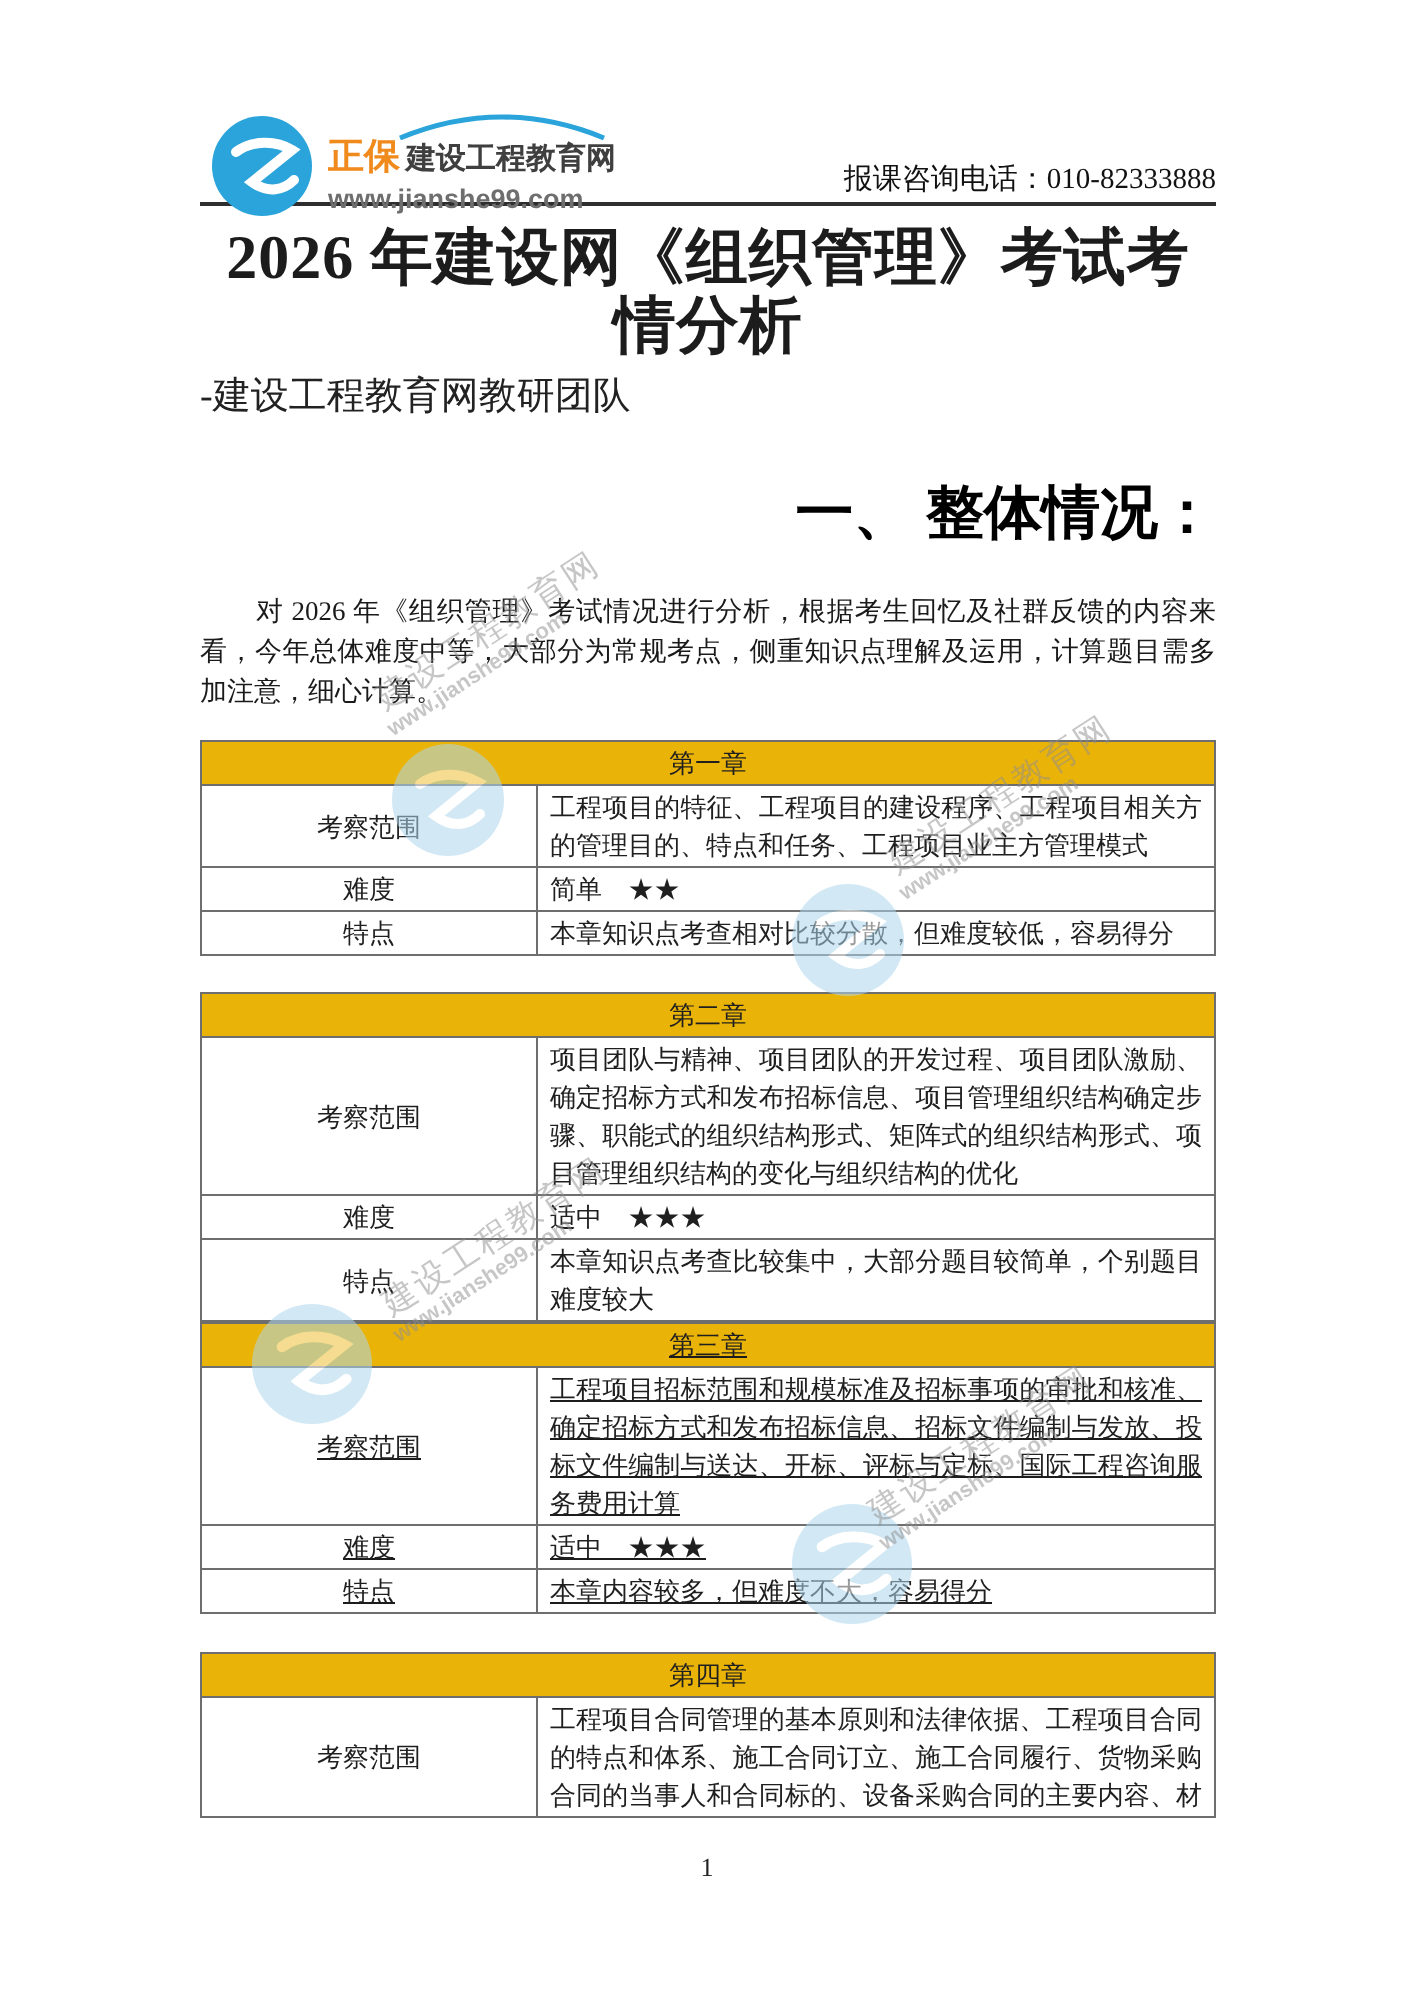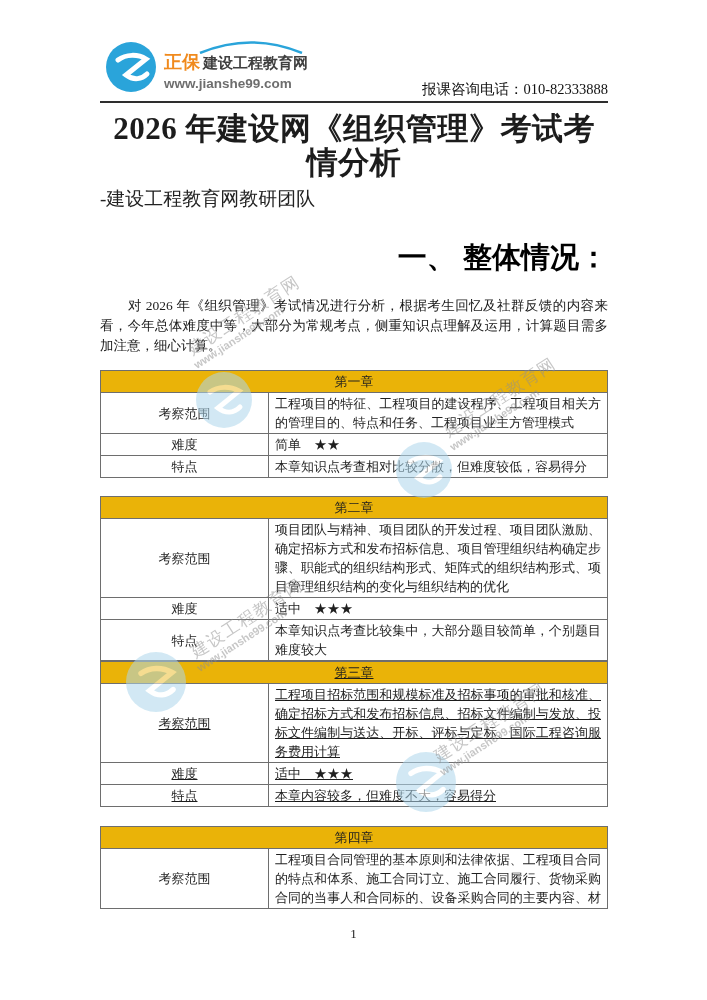--- a/index.html
+++ b/index.html
@@ -6,21 +6,21 @@
   html,body { background:#e9e9e9; }
   .page {
     position:relative; width:707px; height:1000px; margin:0 auto;
     background:#ffffff; overflow:hidden;
     font-family:"Liberation Serif","DejaVu Serif",serif; color:#1c1c1c;
   }
   .content { position:absolute; left:100px; top:0; width:508px; }
 
   
   .header { position:relative; height:103px; border-bottom:2px solid #2e2e2e; }
-  .logo { position:absolute; left:6px; top:42px; display:flex; align-items:flex-start;justify-content:space-between; }
+  .logo { position:absolute; left:6px; top:58px; display:flex; align-items:flex-start;justify-content:space-between; }
   .logo-icon { width:50px; height:50px; flex:0 0 auto; }
   .logo-text { margin-left:8px; position:relative; padding-top:8px; }
   .logo-arc { position:absolute; left:34px; top:-2px; width:106px; height:14px; }
   .brand-line { font-family:"Liberation Sans","DejaVu Sans",sans-serif; white-space:nowrap; }
   .brand-prefix { color:#f08a1d; font-size:18px; font-weight:bold; }
   .brand-name { color:#3f3f3f; font-size:15px; font-weight:bold; margin-left:3px; }
   .brand-site { font-family:"Liberation Sans","DejaVu Sans",sans-serif; color:#6e6e6e;
                 font-size:13.5px; font-weight:bold; margin-top:2px; }
   .phone { position:absolute; right:0; bottom:2px; font-size:14.5px; color:#111; }
 

